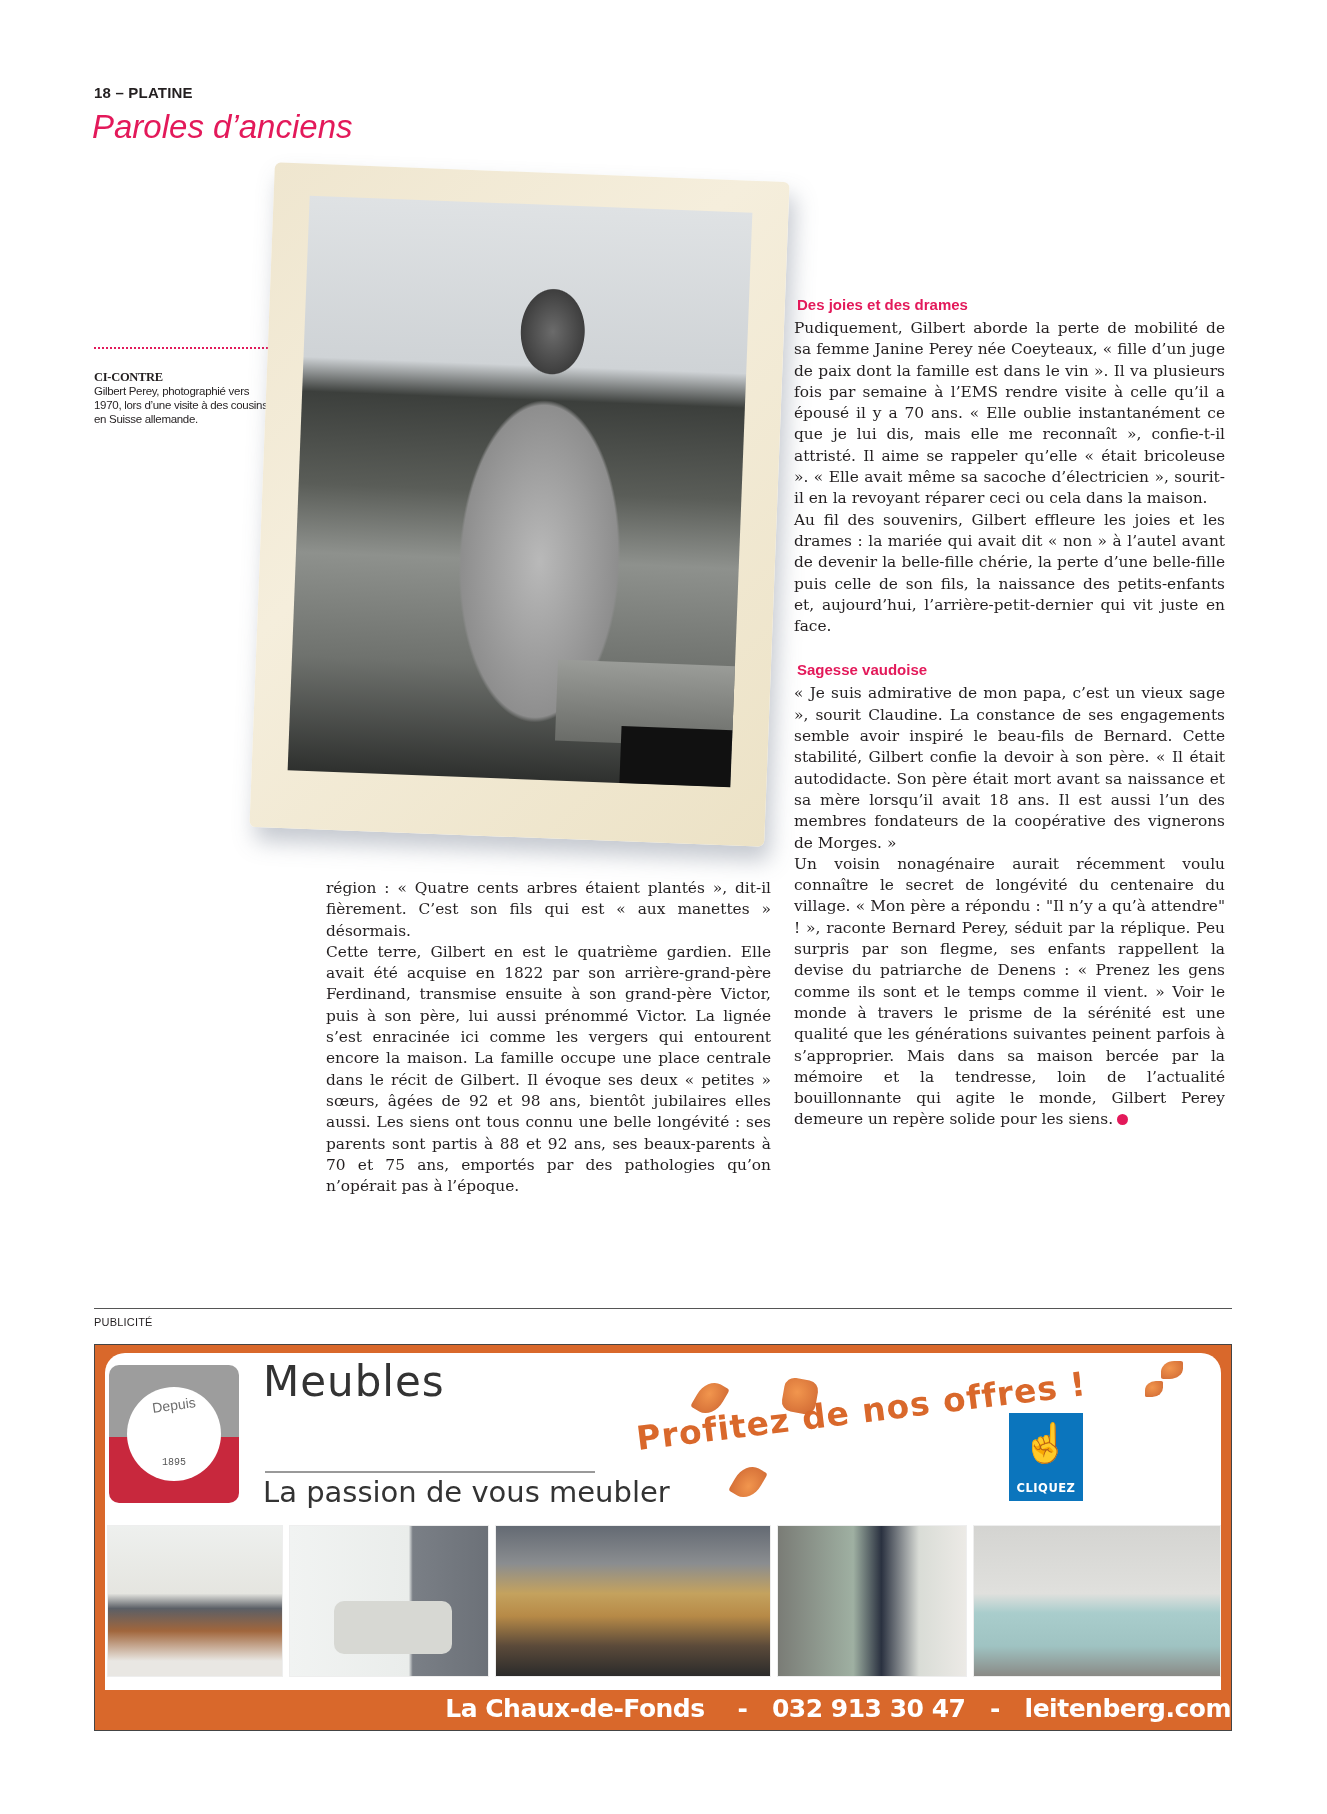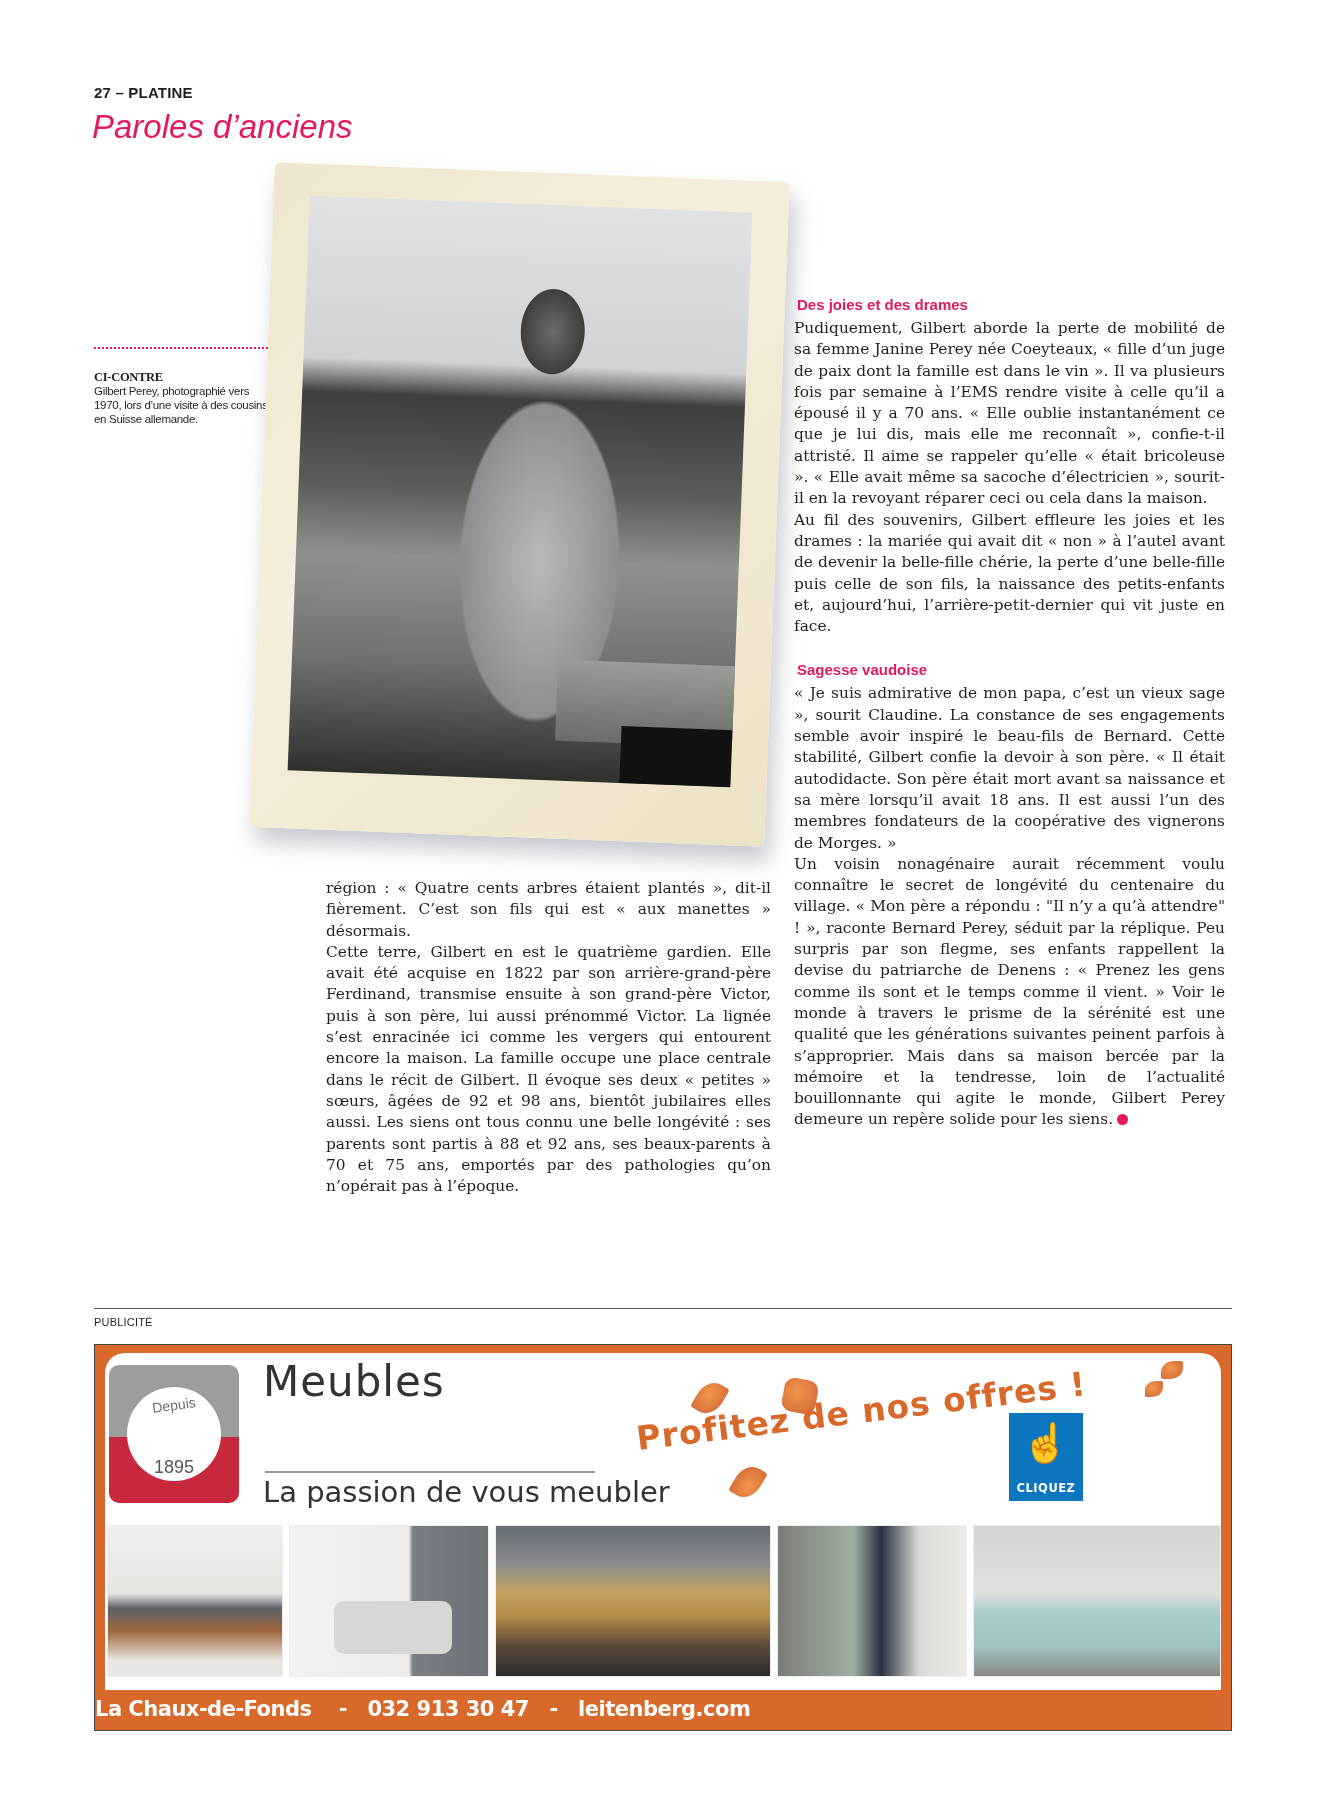--- a/index.html
+++ b/index.html
@@ -32,21 +32,21 @@
   .end-dot { display:inline-block; width:11px; height:11px; border-radius:50%; background:#e3195a; vertical-align:-1px; margin-left:4px; }
 
   
   .rule { position:absolute; left:94px; top:1308px; width:1138px; border-top:1.5px solid #555; }
   .pub-label { position:absolute; left:94px; top:1316px; font-family:"Liberation Sans", sans-serif; font-size:11px; color:#231f20; letter-spacing:0.2px; }
   .ad { position:absolute; left:94px; top:1344px; width:1138px; height:387px; background:#d9682b; border:1.5px solid #444; box-sizing:border-box; }
   .ad-inner { position:absolute; left:10px; top:8px; right:10px; bottom:40px; background:#ffffff; border-radius:20px 20px 0 0; overflow:hidden; }
   .logo-badge { position:absolute; left:4px; top:12px; width:130px; height:138px; border-radius:10px; overflow:hidden; background:linear-gradient(180deg,#9d9d9d 0%,#9d9d9d 52%,#c8283d 52%,#c8283d 100%); }
   .logo-badge .circle { position:absolute; left:18px; top:22px; width:94px; height:94px; border-radius:50%; background:#fff; }
   .logo-badge .depuis { position:absolute; left:0; right:0; top:32px; text-align:center; font-family:"Liberation Sans", sans-serif; font-size:14px; color:#6e6e6e; transform:rotate(-8deg); }
-  .logo-badge .year { position:absolute; left:0; right:0; top:92px; text-align:center; font-family:Liberation Sans, sans-serif; font-size:18px; color:#555; }
+  .logo-badge .year { position:absolute; left:0; right:0; top:92px; text-align:center; font-family:Liberation Mono, monospace; font-size:10px; color:#555; }
   .brand-1 { position:absolute; left:158px; top:6px; font-family:"DejaVu Sans", sans-serif; font-size:42px; color:#333; font-weight:normal; letter-spacing:1px; line-height:46px; }
   .brand-2 { position:absolute; left:152px; top:42px; font-family:"DejaVu Sans", sans-serif; font-size:64px; color:#2a2a2a; font-weight:normal; letter-spacing:1px; line-height:70px; }
   .brand-rule { position:absolute; left:160px; top:118px; width:330px; border-top:2px solid #999; }
   .brand-tag { position:absolute; left:158px; top:122px; font-family:"DejaVu Sans", sans-serif; font-size:29px; color:#333; }
   .promo { position:absolute; left:534px; top:66px; font-family:"DejaVu Sans", sans-serif; font-weight:bold; font-size:33px; color:#d9682b; transform:rotate(-7deg); transform-origin:left bottom; white-space:nowrap; letter-spacing:1px; }
   .leaf { position:absolute; width:26px; height:34px; background:radial-gradient(ellipse at 40% 40%, #f08a3a, #c8541a); border-radius:60% 10% 60% 10%; opacity:0.9; }
   .leaf.l1 { left:592px; top:28px; transform:rotate(30deg); }
   .leaf.l2 { left:678px; top:26px; width:34px; height:34px; border-radius:30%; transform:rotate(10deg); }
   .leaf.l3 { left:630px; top:112px; transform:rotate(-150deg); }
   .leaf.l4 { left:1056px; top:8px; width:22px; height:18px; }
@@ -55,26 +55,26 @@
   .cliquez .hand { position:absolute; left:0; right:0; top:8px; text-align:center; font-size:38px; line-height:44px; }
   .cliquez .lbl { position:absolute; left:0; right:0; bottom:6px; text-align:center; font-family:"DejaVu Sans", sans-serif; font-weight:bold; font-size:11.5px; letter-spacing:0.5px; }
   .ad-photos { position:absolute; left:2px; top:172px; right:0; height:152px; display:flex; gap:6px; }
   .ad-photo { height:100%; border:1px solid #eee; box-sizing:border-box; }
   .ap1 { width:176px; background:linear-gradient(180deg,#eef0ee 0%,#e5e5e0 45%,#5b5f66 55%,#a1663c 70%,#e9e7e3 90%); }
   .ap2 { width:200px; background:linear-gradient(90deg,#f1f3f2 0%,#eaedeb 60%,#7a7f86 62%,#6c7178 100%); position:relative; }
   .ap2::after { content:""; position:absolute; left:22%; top:50%; width:60%; height:35%; background:#d7d8d3; border-radius:10px; }
   .ap3 { width:276px; background:linear-gradient(180deg,#646a73 0%,#8a8d90 25%,#c4a25e 45%,#b78a47 60%,#5b4a3a 80%,#2b2b2b 100%); }
   .ap4 { width:190px; background:linear-gradient(90deg,#7a7c76 0%,#9fb0a2 40%,#2a3140 55%,#d9dcd6 75%,#eceae6 100%); }
   .ap5 { flex:1; background:linear-gradient(180deg,#d4d4d1 0%,#e0e0dd 45%,#a9cdcc 58%,#9fc3c2 80%,#8a8a86 100%); }
-  .ad-footer { position:absolute; left:0; right:0; bottom:4px; height:34px; text-align:left; font-family:"DejaVu Sans", sans-serif; font-weight:bold; font-size:21px; color:#ffffff; line-height:34px; white-space:pre; letter-spacing:-0.5px; }
+  .ad-footer { position:absolute; left:0; right:0; bottom:4px; height:34px; text-align:right; font-family:"DejaVu Sans", sans-serif; font-weight:bold; font-size:25px; color:#ffffff; line-height:34px; white-space:pre; letter-spacing:-0.5px; }
 </style>
 </head>
 <body>
 
-<div class="kicker">27 – PLATINE</div>
+<div class="kicker">18 – PLATINE</div>
 <div class="rubric">Paroles d’anciens</div>
 
 <div class="dotline"></div>
 <div class="caption">
   <span class="cap-title">CI-CONTRE</span>
   <span>Gilbert Perey, photographié vers 1970, lors d’une visite à des cousins en Suisse allemande.</span>
 </div>
 
 <div class="photo-wrap">
   <div class="photo-frame"></div>

